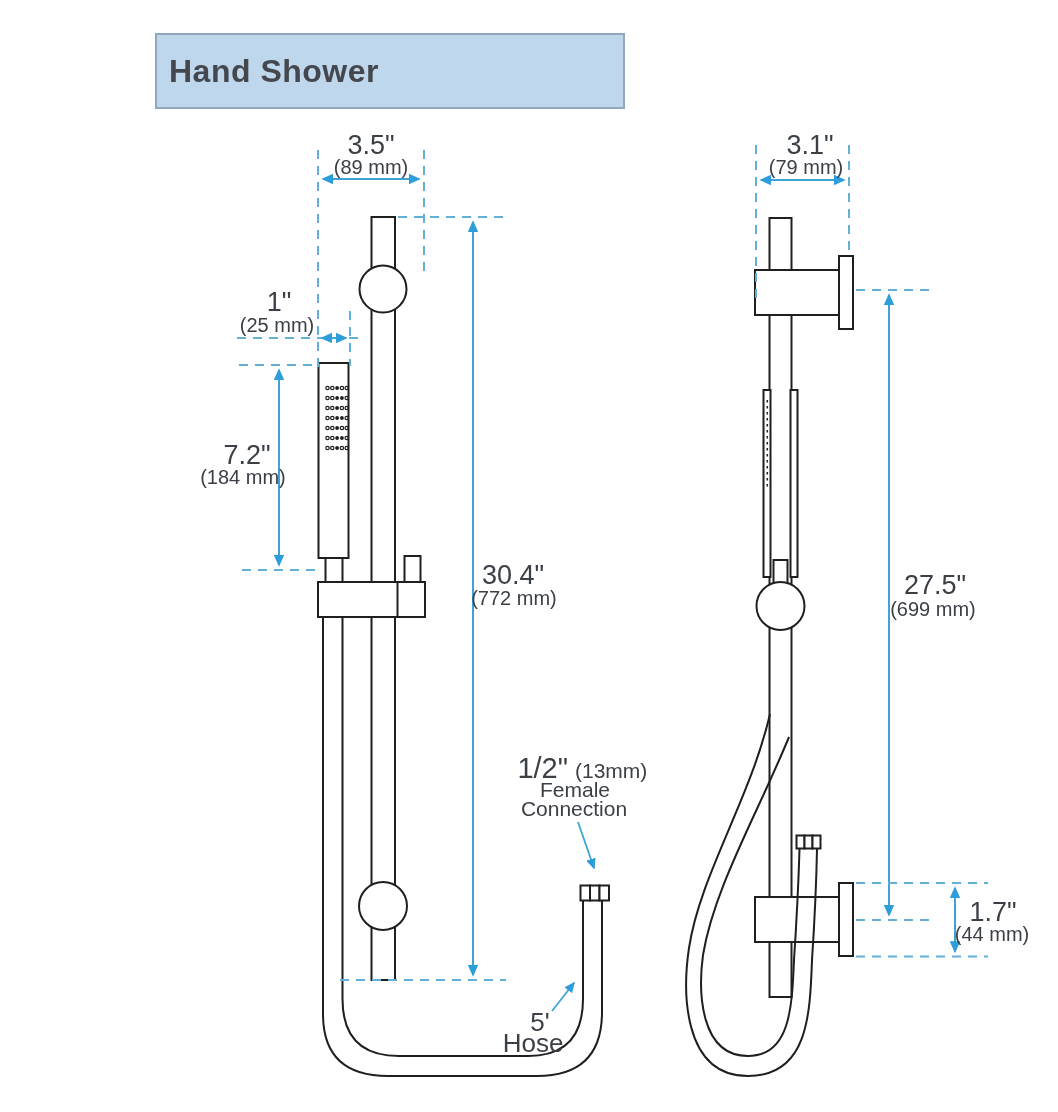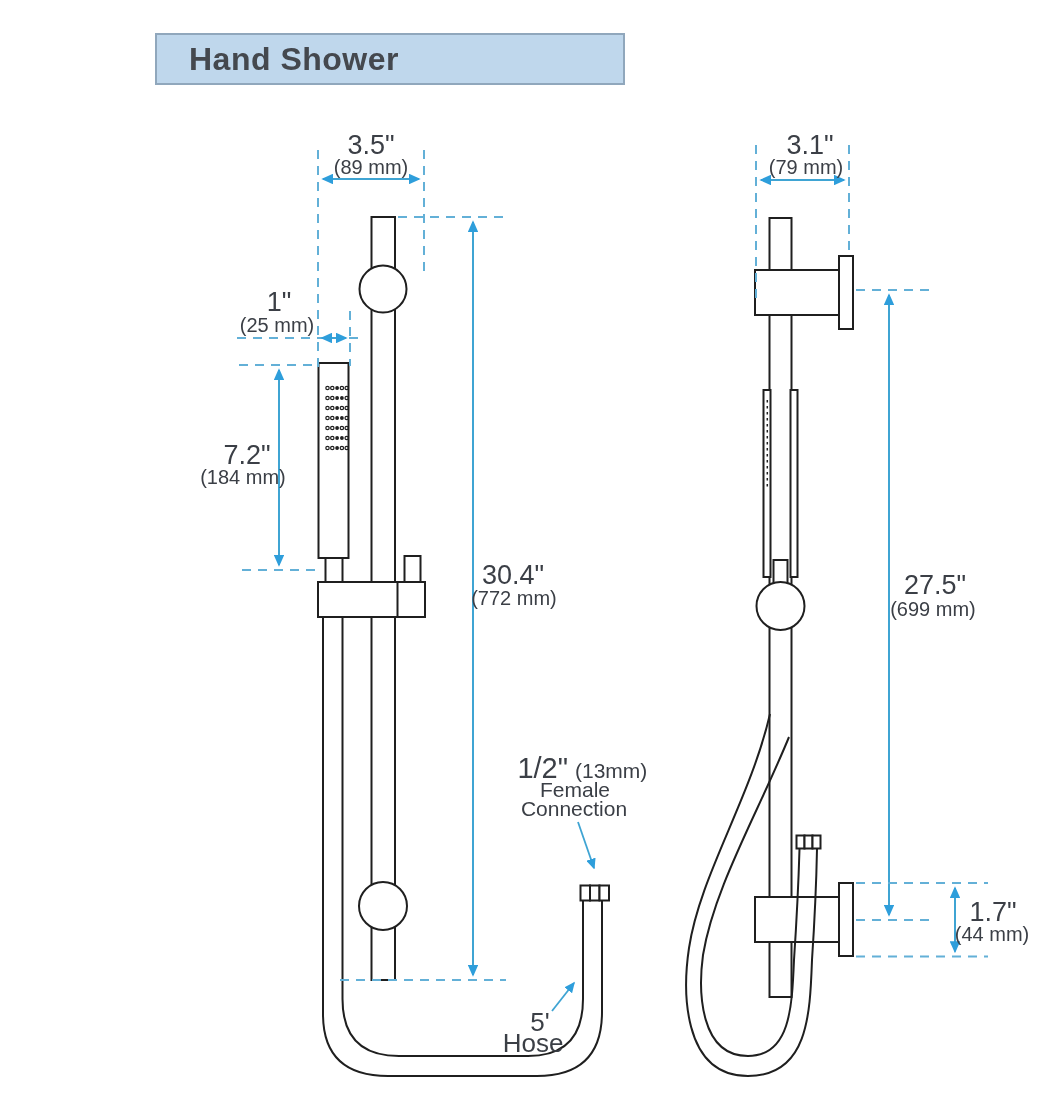--- a/index.html
+++ b/index.html
@@ -5,26 +5,26 @@
   html,body { margin:0; padding:0; background:#ffffff; }
   .stage {
     position:relative;
     width:1058px; height:1112px;
     background:#ffffff;
     font-family:"Liberation Sans", sans-serif;
     overflow:hidden;
   }
   .title-box {
     position:absolute; left:155px; top:33px;
-    width:470px; height:52px;
+    width:470px; height:76px;
     background:#bfd7ec;
     border:2px solid #90a7bc;
     box-sizing:border-box;
     display:flex; align-items:center;
-    padding-left:32px;
+    padding-left:12px;
     font-size:32px; font-weight:bold;
     letter-spacing:0.5px;
     color:#44484e;
   }
   svg { position:absolute; left:0; top:0; }
   .solid   { fill:#ffffff; stroke:#1f1f1f; stroke-width:2; }
   .outline { fill:none;    stroke:#1f1f1f; stroke-width:2; }
   .dotline { fill:none; stroke:#1f1f1f; stroke-width:1.5; stroke-dasharray:2.5 3.5; }
   .dim  { fill:none; stroke:#3fa4d3; stroke-width:2; }
   .dash { fill:none; stroke:#63b0d7; stroke-width:2; stroke-dasharray:9 7; }

